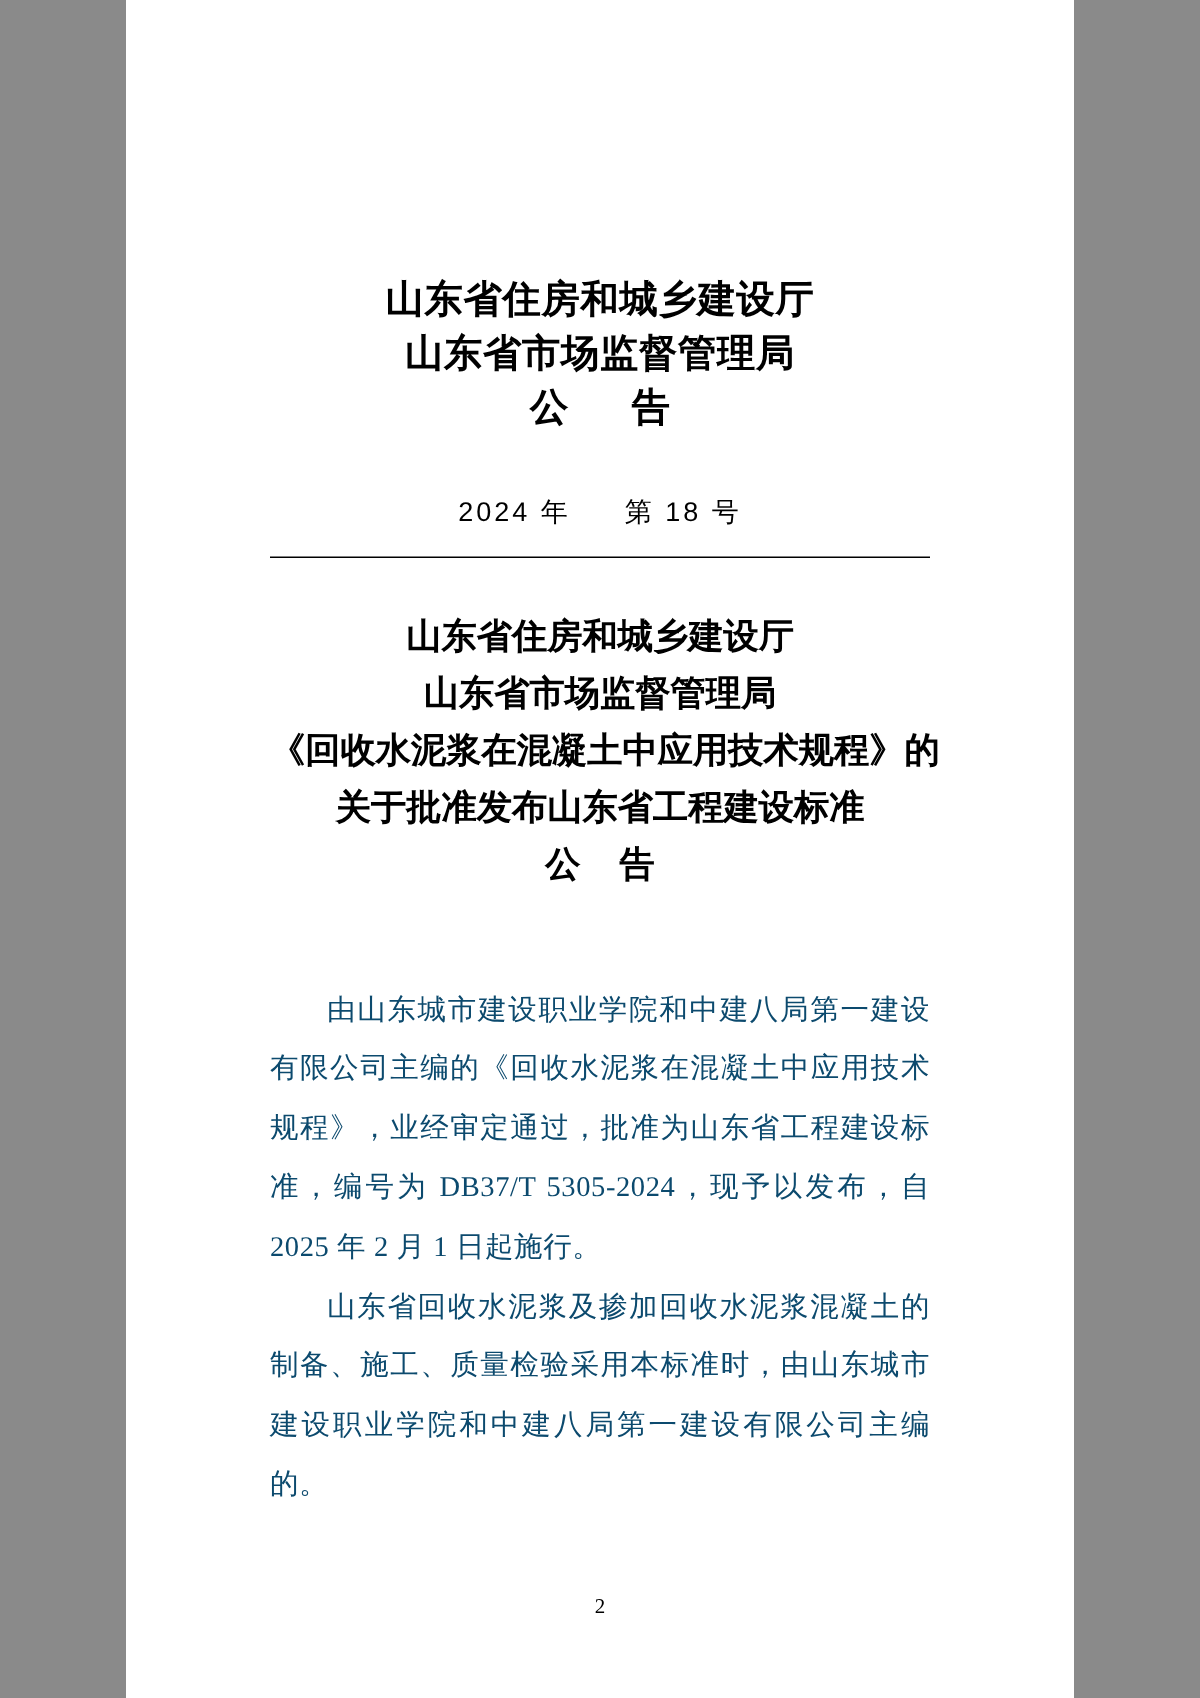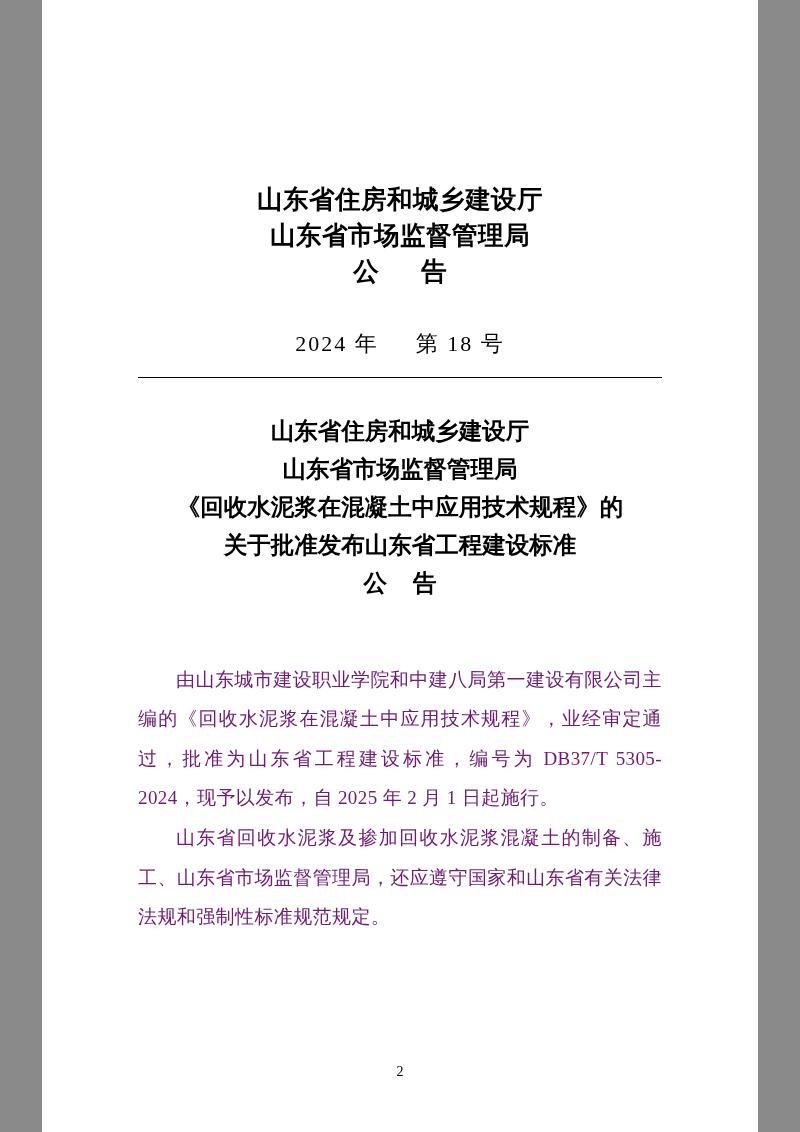--- a/index.html
+++ b/index.html
@@ -4,21 +4,21 @@
 <style>
   html, body {
     margin: 0;
     padding: 0;
     background: #8a8a8a;
   }
   body {
     font-family: "Liberation Serif", "DejaVu Serif", serif;
   }
   .page {
-    width: 716px;
+    width: 632px;
     height: 1132px;
     background: #ffffff;
     position: relative;
     margin: 0 auto;
     box-sizing: border-box;
     overflow: hidden;
   }
   .page-inner {
     padding: 0 96px;
     box-sizing: border-box;
@@ -35,25 +35,25 @@
     color: #000;
   }
   .masthead .line { white-space: nowrap; }
   .masthead .gong-gao {
     letter-spacing: 18px;
     padding-left: 18px;
   }
 
   .issue {
     text-align: center;
-    font-size: 22px;
+    font-size: 18px;
     letter-spacing: 2px;
     margin-top: 38px;
     color: #000;
-    font-family: Liberation Serif, serif;
+    font-family: Liberation Sans, sans-serif;
   }
   .issue .gap { display: inline-block; width: 22px; }
 
   .rule {
     border: none;
     border-top: 1.2px solid #000;
     margin: 18px 0 0 0;
     width: 100%;
   }
 
@@ -68,21 +68,21 @@
   .title-block .line { white-space: nowrap; }
   .title-block .gg {
     letter-spacing: 10px;
     padding-left: 10px;
   }
 
   .body-block {
     margin-top: 58px;
     font-size: 19px;
     line-height: 2.08;
-    color: #701a75;
+    color: #0c4a6e;
     text-align: justify;
     letter-spacing: 0.4px;
   }
   .body-block p {
     margin: 0;
     text-indent: 2em;
   }
   .body-block p + p { margin-top: 0; }
 
   .page-number {
@@ -120,19 +120,19 @@
     <div class="title-block">
       <div class="line">山东省住房和城乡建设厅</div>
       <div class="line">山东省市场监督管理局</div>
       <div class="line">《回收水泥浆在混凝土中应用技术规程》的</div>
       <div class="line">关于批准发布山东省工程建设标准</div>
       <div class="line gg">公  告</div>
     </div>
 
     <div class="body-block">
       <p>由山东城市建设职业学院和中建八局第一建设有限公司主编的《回收水泥浆在混凝土中应用技术规程》，业经审定通过，批准为山东省工程建设标准，编号为 DB37/T 5305-2024，现予以发布，自 2025 年 2 月 1 日起施行。</p>
-      <p>山东省回收水泥浆及掺加回收水泥浆混凝土的制备、施工、山东省市场监督管理局，还应遵守国家和山东省有关法律法规和强制性标准规范规定。</p>
+      <p>山东省回收水泥浆及掺加回收水泥浆混凝土的制备、施工、质量检验采用本标准时，由山东城市建设职业学院和中建八局第一建设有限公司主编的。</p>
     </div>
 
   </div>
 
   <div class="page-number">2</div>
 </div>
 
 </body></html>

